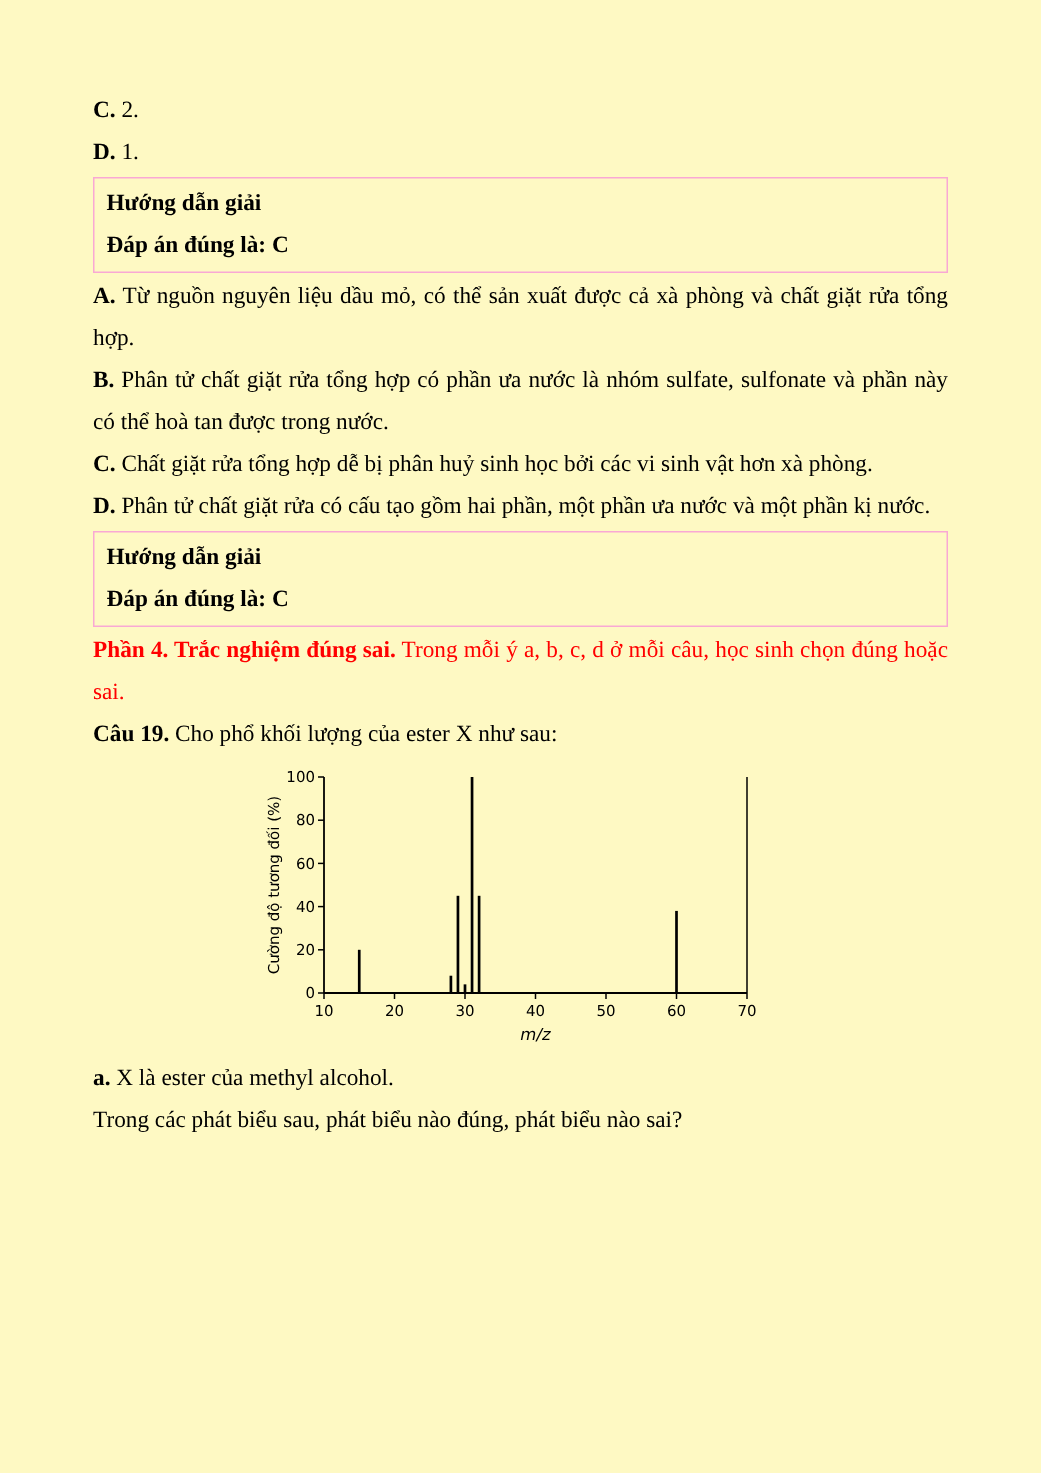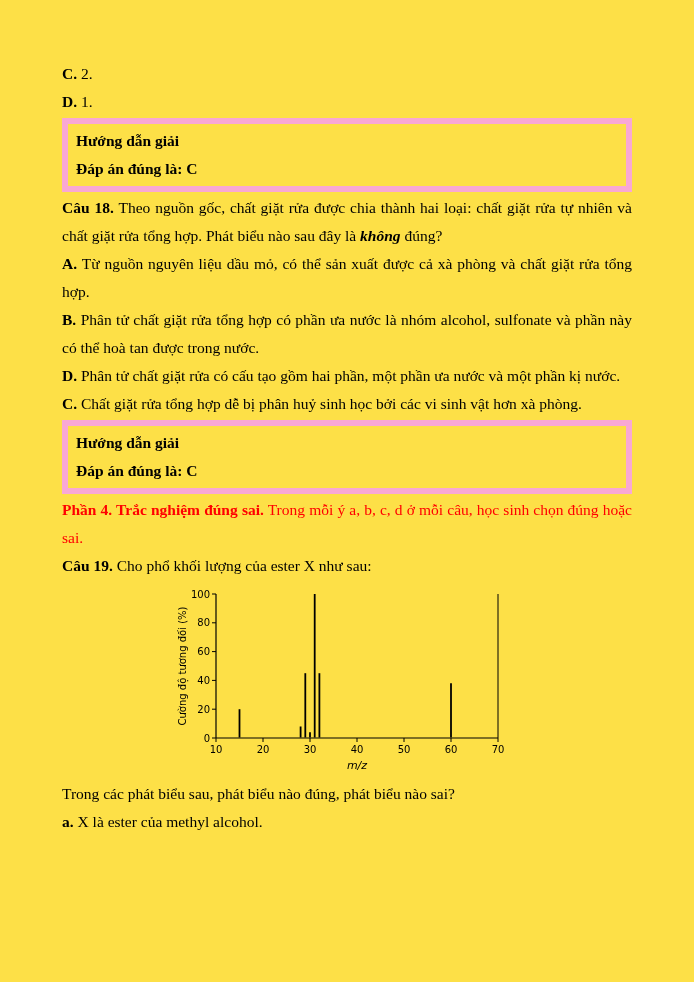--- a/index.html
+++ b/index.html
@@ -1,62 +1,61 @@
 <!DOCTYPE html>
 <html><head>
 <meta charset="utf-8">
 <style>
   * { box-sizing: border-box; }
   html, body { margin: 0; padding: 0; background: #ffffff; }
   .page {
     width: 694px;
     height: 982px;
     margin: 0 auto;
-    background: #fde047;
+    background: #fef9c3;
     color: #000000;
     font-family: "Liberation Serif", "DejaVu Serif", serif;
     font-size: 15.5px;
     padding: 60px 62px 0 62px;
     overflow: hidden;
   }
   p { margin: 0; line-height: 28px; text-align: justify; }
   .b  { font-weight: bold; }
   .bi { font-weight: bold; font-style: italic; }
   .red { color: #ff0000; }
   .box {
-    border: 6px solid #f9a8d4;
+    border: 1px solid #f9a8d4;
     padding: 3px 8px;
     margin: 2px 0;
   }
   .chart-wrap { margin: 6px 0 4px 112px; }
   svg text { fill: #000000; }
 </style>
 </head>
 <body>
 
 <div class="page">
 
   <p><span class="b">C.</span><span> 2.</span></p>
 
   <p><span class="b">D.</span><span> 1.</span></p>
 
   <div class="box">
     <p class="b">Hướng dẫn giải</p>
     <p class="b">Đáp án đúng là: C</p>
   </div>
 
-  <p><span class="b">Câu 18.</span><span> Theo nguồn gốc, chất giặt rửa được chia thành hai loại: chất giặt rửa tự nhiên và chất giặt rửa tổng hợp. Phát biểu nào sau đây là </span><span class="bi">không</span><span> đúng?</span></p>
 
   <p><span class="b">A.</span><span> Từ nguồn nguyên liệu dầu mỏ, có thể sản xuất được cả xà phòng và chất giặt rửa tổng hợp.</span></p>
 
-  <p><span class="b">B.</span><span> Phân tử chất giặt rửa tổng hợp có phần ưa nước là nhóm alcohol, sulfonate và phần này có thể hoà tan được trong nước.</span></p>
+  <p><span class="b">B.</span><span> Phân tử chất giặt rửa tổng hợp có phần ưa nước là nhóm sulfate, sulfonate và phần này có thể hoà tan được trong nước.</span></p>
+
+  <p><span class="b">C.</span><span> Chất giặt rửa tổng hợp dễ bị phân huỷ sinh học bởi các vi sinh vật hơn xà phòng.</span></p>
 
   <p><span class="b">D.</span><span> Phân tử chất giặt rửa có cấu tạo gồm hai phần, một phần ưa nước và một phần kị nước.</span></p>
-
-  <p><span class="b">C.</span><span> Chất giặt rửa tổng hợp dễ bị phân huỷ sinh học bởi các vi sinh vật hơn xà phòng.</span></p>
 
   <div class="box">
     <p class="b">Hướng dẫn giải</p>
     <p class="b">Đáp án đúng là: C</p>
   </div>
 
   <p class="red"><span class="b">Phần 4. Trắc nghiệm đúng sai.</span><span> Trong mỗi ý a, b, c, d ở mỗi câu, học sinh chọn đúng hoặc sai.</span></p>
 
   <p><span class="b">Câu 19.</span><span> Cho phổ khối lượng của ester X như sau:</span></p>
 
@@ -96,18 +95,18 @@
         <line x1="131.3" y1="87.2" x2="131.3" y2="151.5" stroke="#000" stroke-width="1.8"></line>
         <line x1="136" y1="146.24" x2="136" y2="151.5" stroke="#000" stroke-width="1.8"></line>
         <line x1="140.7" y1="8" x2="140.7" y2="151.5" stroke="#000" stroke-width="1.8"></line>
         <line x1="145.39999999999998" y1="87.2" x2="145.39999999999998" y2="151.5" stroke="#000" stroke-width="1.8"></line>
         <line x1="277" y1="97.28" x2="277" y2="151.5" stroke="#000" stroke-width="1.8"></line>
         <text x="183" y="183" text-anchor="middle" font-size="11" font-family="&quot;DejaVu Sans&quot;, sans-serif" font-style="italic">m/z</text>
         <text x="0" y="0" text-anchor="middle" font-size="10" font-family="&quot;DejaVu Sans&quot;, sans-serif" transform="translate(12 80) rotate(-90)">Cường độ tương đối (%)</text>
       </svg>
   </div>
 
+  <p><span class="b">a.</span><span> X là ester của methyl alcohol.</span></p>
+
   <p>Trong các phát biểu sau, phát biểu nào đúng, phát biểu nào sai?</p>
-
-  <p><span class="b">a.</span><span> X là ester của methyl alcohol.</span></p>
 
 
 </div>
 
 </body></html>

